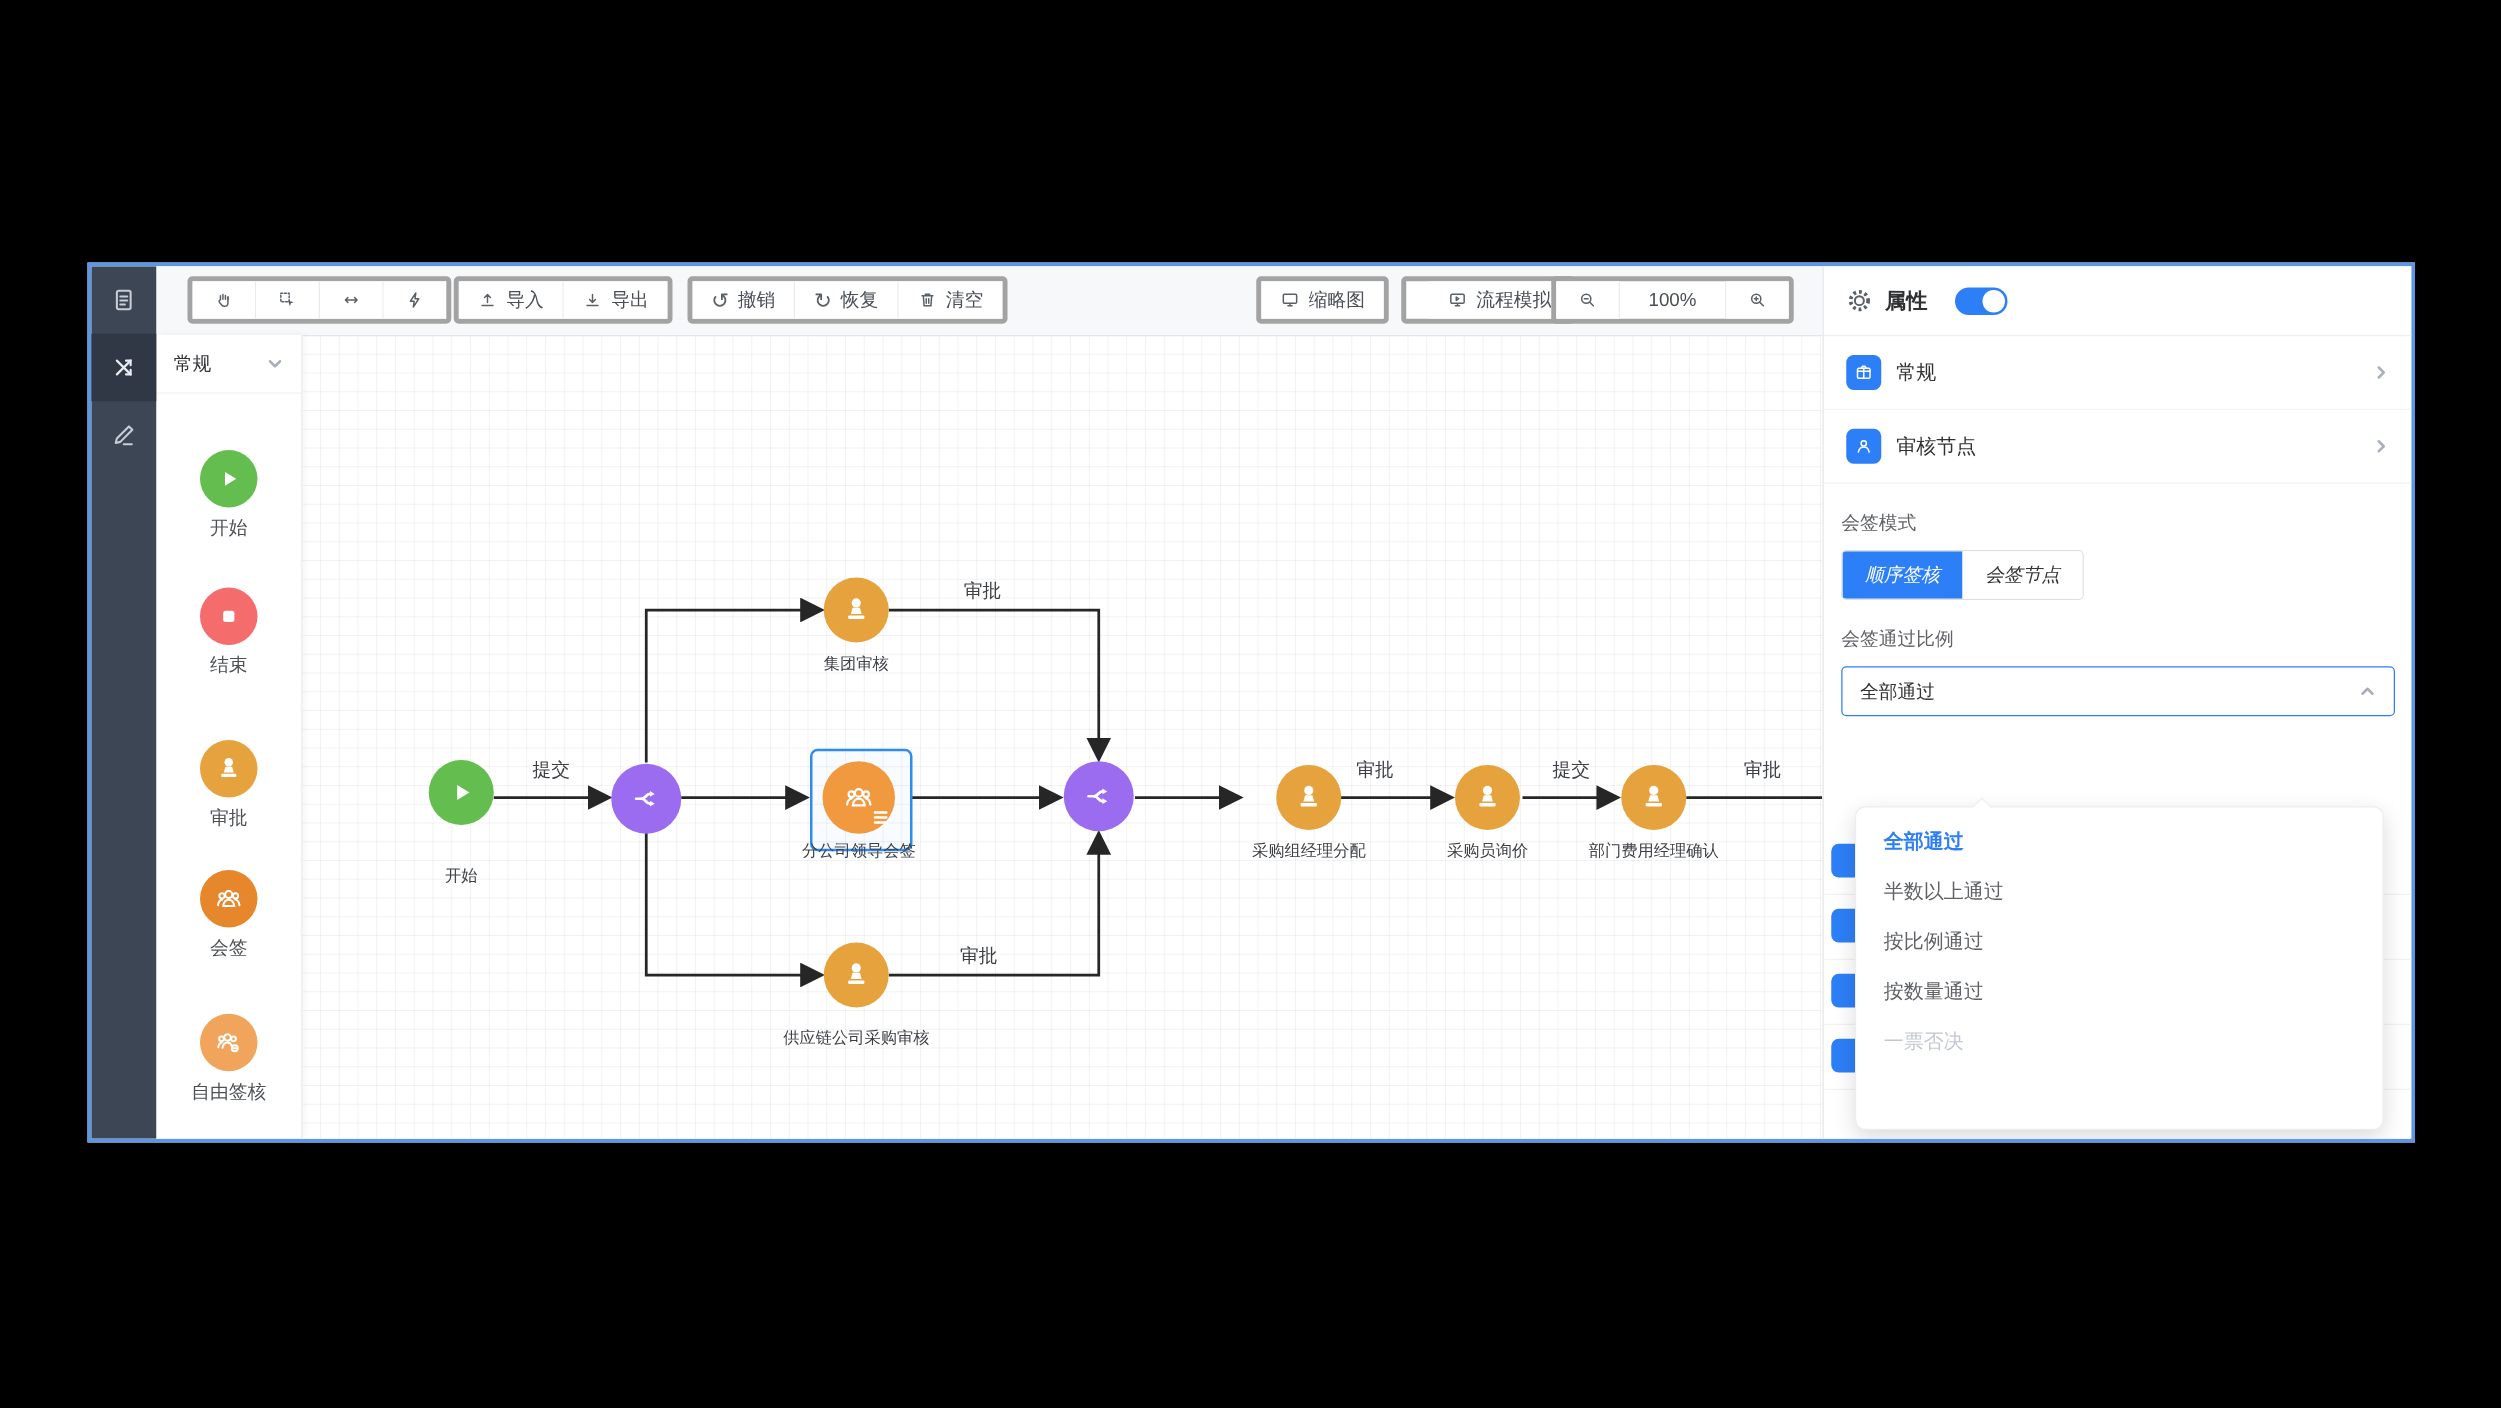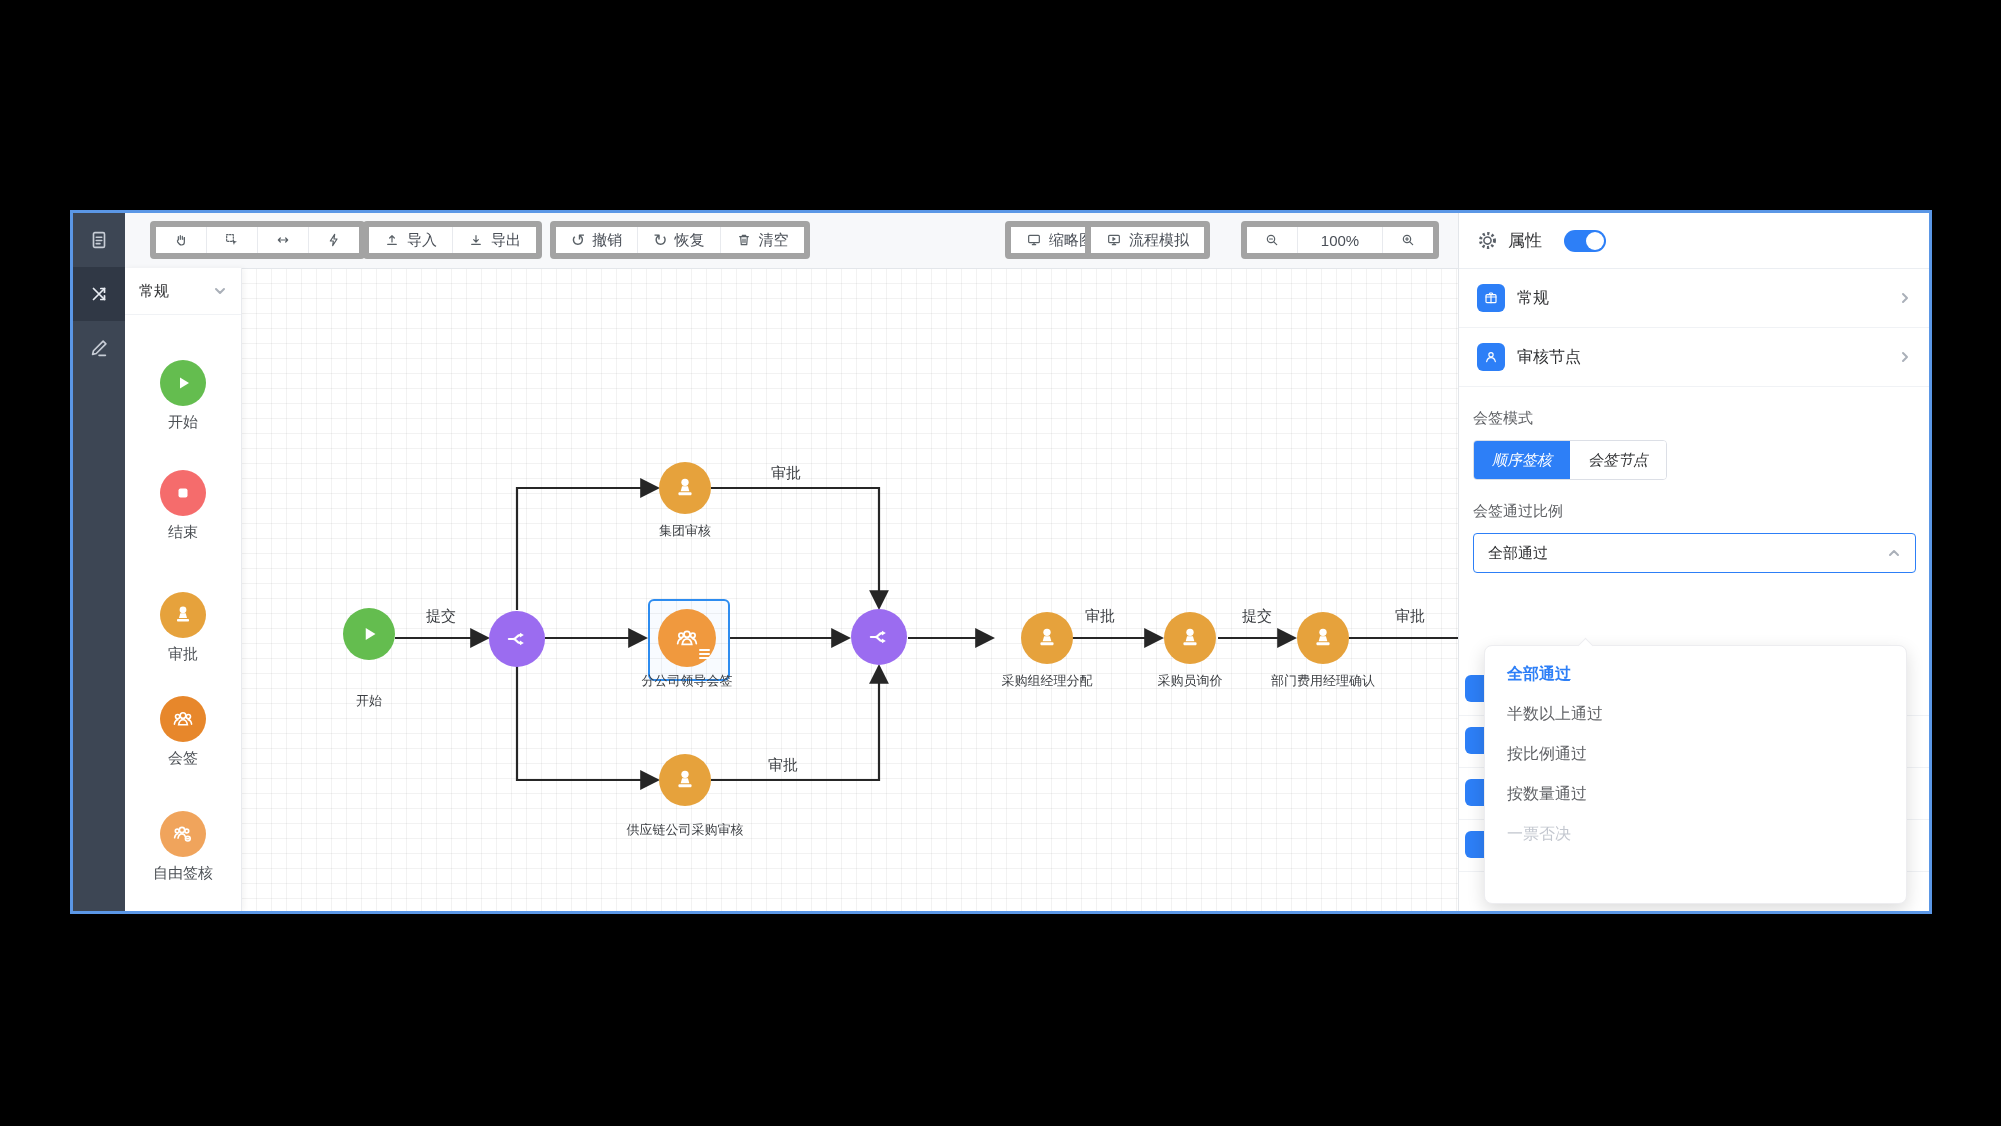--- a/index.html
+++ b/index.html
@@ -10,21 +10,21 @@
 
   
   .rail{position:absolute;left:0;top:0;width:52px;height:100%;background:#3d4654;z-index:30;}
   .rail-item{width:52px;height:54px;display:flex;align-items:center;justify-content:center;color:#c8cdd6;}
   .rail-item.active{background:#303845;color:#e8ecf2;}
   .rail-item svg{width:22px;height:22px;}
 
   
   .toolbar{position:absolute;left:52px;top:0;width:1333px;height:55px;background:#f7f8fa;
            border-bottom:1px solid #e3e6ea;z-index:5;}
-  .tgroup{position:absolute;top:8px;height:38px;display:flex;background:#fff;border:6px solid #a3a3a3;
+  .tgroup{position:absolute;top:8px;height:38px;display:flex;background:#fff;border:4px solid #a3a3a3;
           border-radius:4px;overflow:hidden;box-sizing:border-box;}
   .tbtn{display:flex;align-items:center;justify-content:center;gap:7px;padding:0 15px;
         border-right:1px solid #e8eaee;color:#4a4f57;font-size:15px;white-space:nowrap;background:#fff;cursor:pointer;}
   .tbtn:last-child{border-right:none;}
   .tbtn svg{width:16px;height:16px;stroke:#596066;fill:none;stroke-width:1.8;stroke-linecap:round;stroke-linejoin:round;}
   .tbtn .glyph{font-size:17px;line-height:1;color:#596066;}
   .iconbtn{width:50px;padding:0;}
   .zoomlabel{width:84px;display:flex;align-items:center;justify-content:center;font-size:15px;color:#4a4f57;
              border-right:1px solid #e8eaee;}
 
@@ -60,21 +60,21 @@
           border-radius:6px;background:rgba(45,140,240,.03);}
   .badge{position:absolute;right:6px;bottom:8px;display:flex;flex-direction:column;gap:2px;}
   .badge i{display:block;width:11px;height:2px;background:#fff;border-radius:1px;}
 
   
   .panel{position:absolute;left:1385px;top:0;width:471px;height:698px;background:#fff;
          border-left:1px solid #e3e6ea;z-index:10;}
   .panel-header{height:55px;display:flex;align-items:center;gap:10px;padding:0 18px;
                 border-bottom:1px solid #ebeef2;}
   .panel-header svg{width:21px;height:21px;}
-  .panel-title{font-size:17px;font-weight:400;color:#303133;}
+  .panel-title{font-size:17px;font-weight:700;color:#303133;}
   .toggle{margin-left:12px;width:42px;height:22px;border-radius:11px;background:#2d7ff7;position:relative;cursor:pointer;}
   .toggle .knob{position:absolute;right:2px;top:2px;width:18px;height:18px;border-radius:50%;background:#fff;}
   .sec-row{height:58px;display:flex;align-items:center;padding:0 18px;border-bottom:1px solid #f0f2f5;cursor:pointer;}
   .sec-icon{width:28px;height:28px;border-radius:6px;background:#2d7ff7;display:flex;align-items:center;justify-content:center;flex:none;}
   .sec-icon svg{width:16px;height:16px;stroke:#fff;fill:none;stroke-width:1.8;stroke-linecap:round;stroke-linejoin:round;}
   .sec-label{margin-left:12px;font-size:16px;color:#303133;}
   .chev{margin-left:auto;width:14px;height:14px;stroke:#aab0b9;fill:none;stroke-width:2;stroke-linecap:round;stroke-linejoin:round;}
   .panel-body{padding:0 14px;}
   .field-label{margin-top:22px;font-size:15px;color:#606266;}
   .seg{margin-top:12px;display:inline-flex;border:1px solid #dcdfe6;border-radius:4px;overflow:hidden;}
@@ -184,21 +184,21 @@
     <div class="tgroup" style="left:880px;">
       <div class="tbtn">
         <svg viewBox="0 0 24 24">
             <rect x="4" y="5" width="16" height="11" rx="1.5"></rect>
             <path d="M9.5 19h5M12 16.5V19"></path>
           </svg>
         <span>缩略图</span>
       </div>
     </div>
 
-    <div class="tgroup" style="left:960px;">
+    <div class="tgroup" style="left:996px;padding-left:18px;">
       <div class="tbtn">
         <svg viewBox="0 0 24 24">
             <rect x="4" y="5" width="16" height="11" rx="1.5"></rect>
             <path d="M9.5 19h5M12 16.5V19M10.5 8.5l3 2-3 2z"></path>
           </svg>
         <span>流程模拟</span>
       </div>
     </div>
 
     <div class="tgroup" style="left:1116px;">

